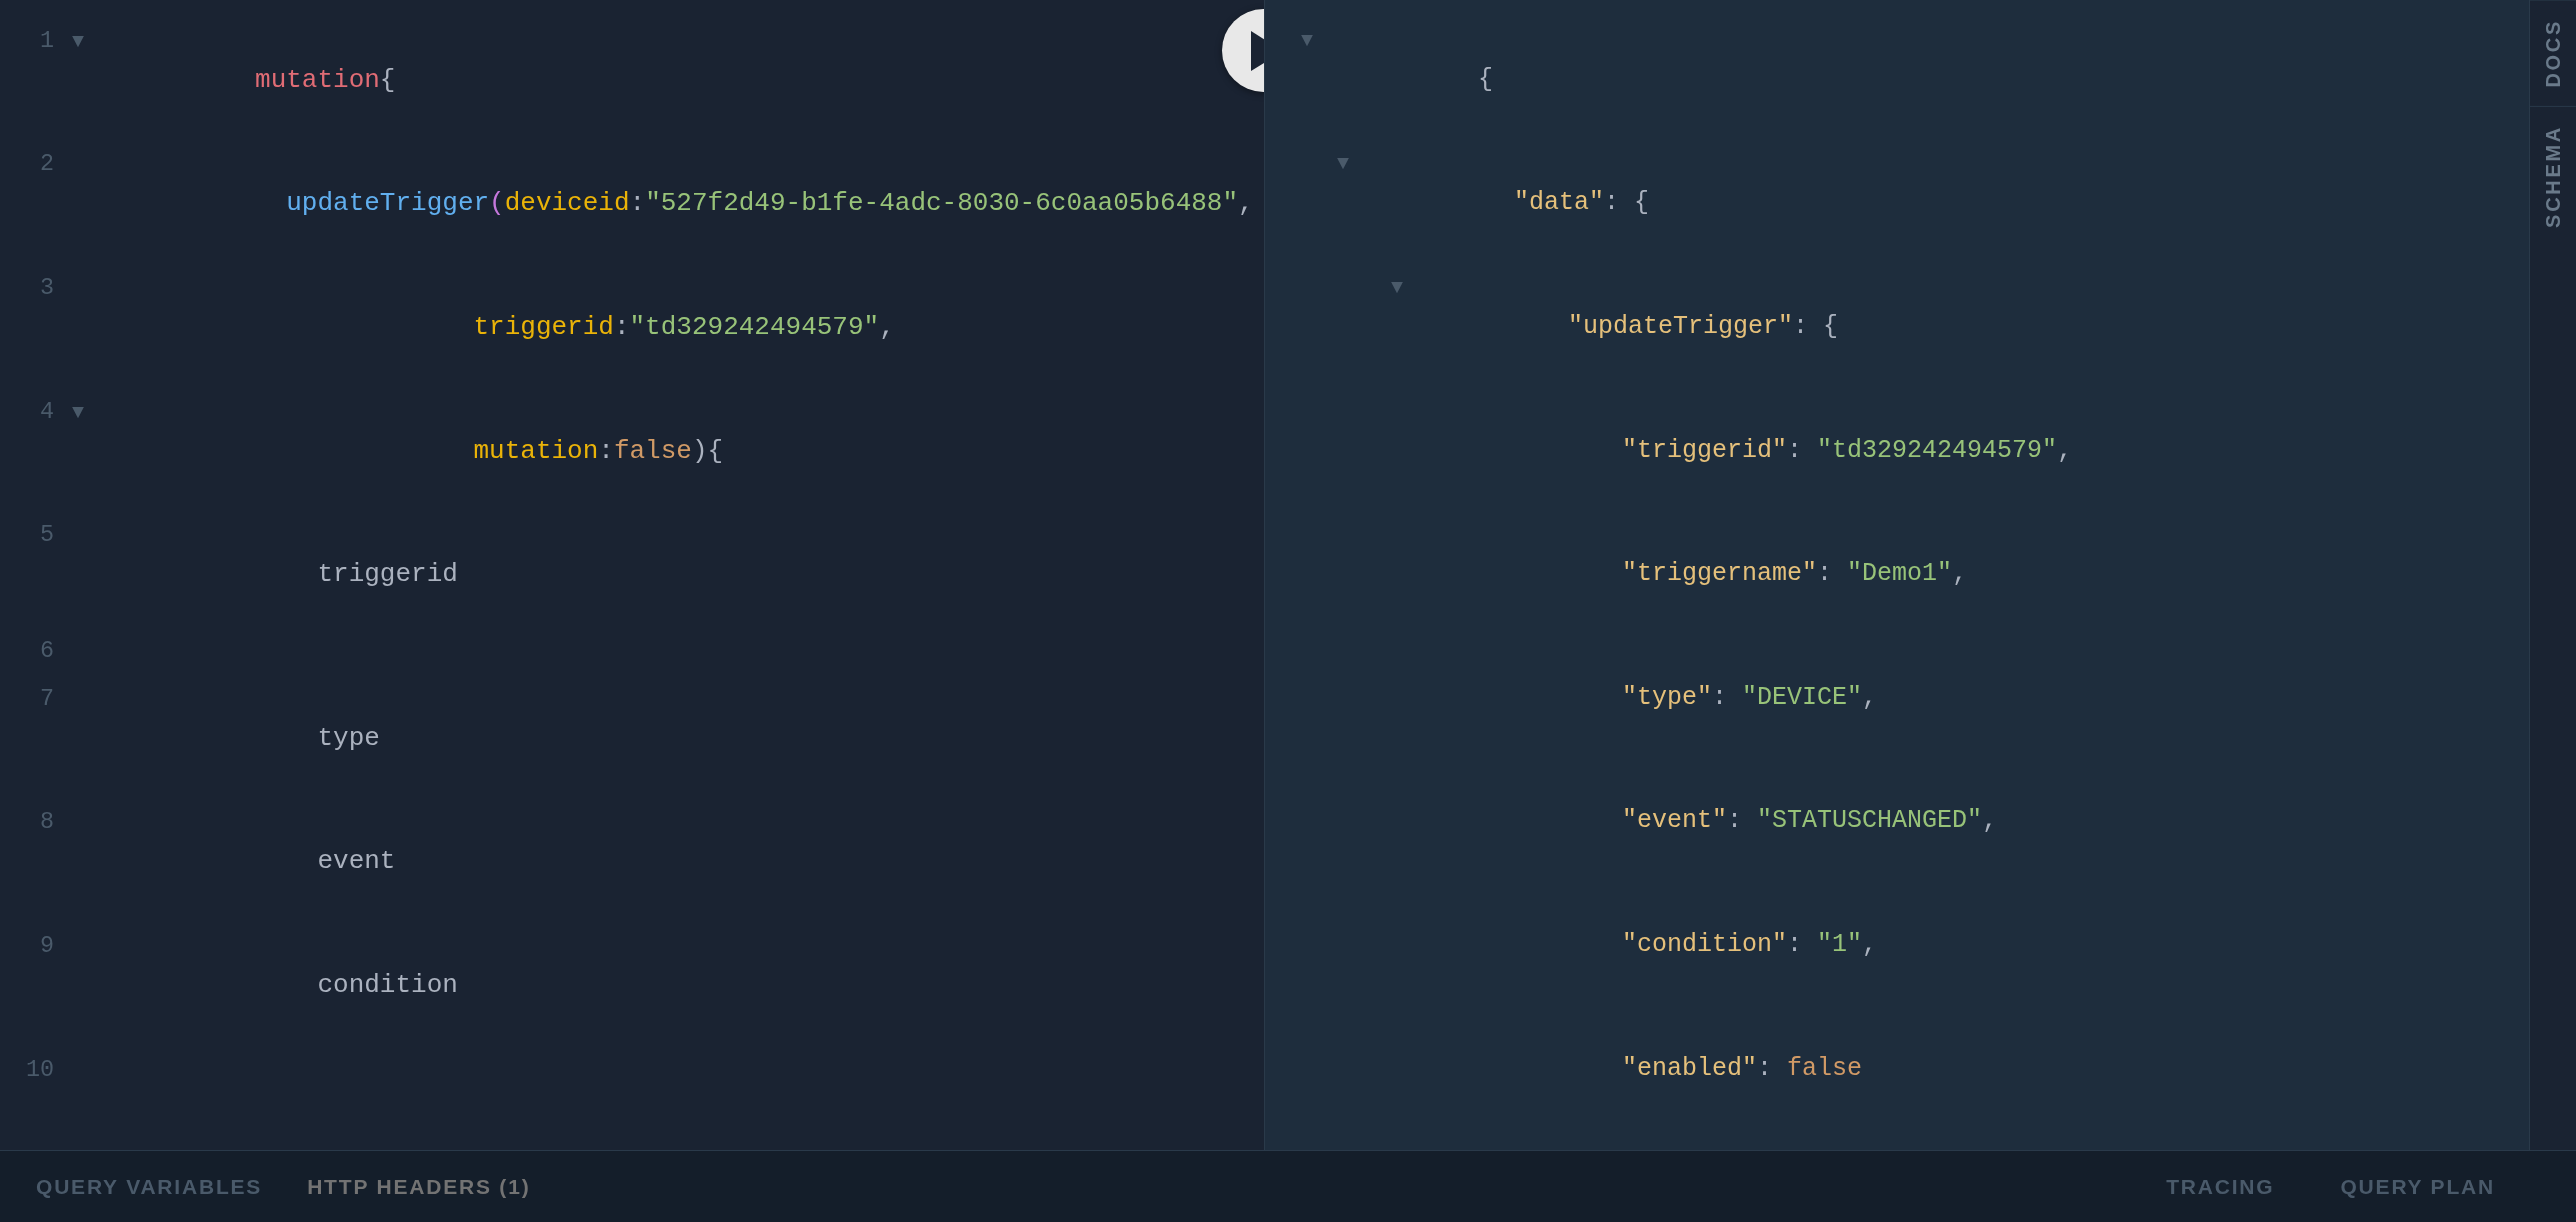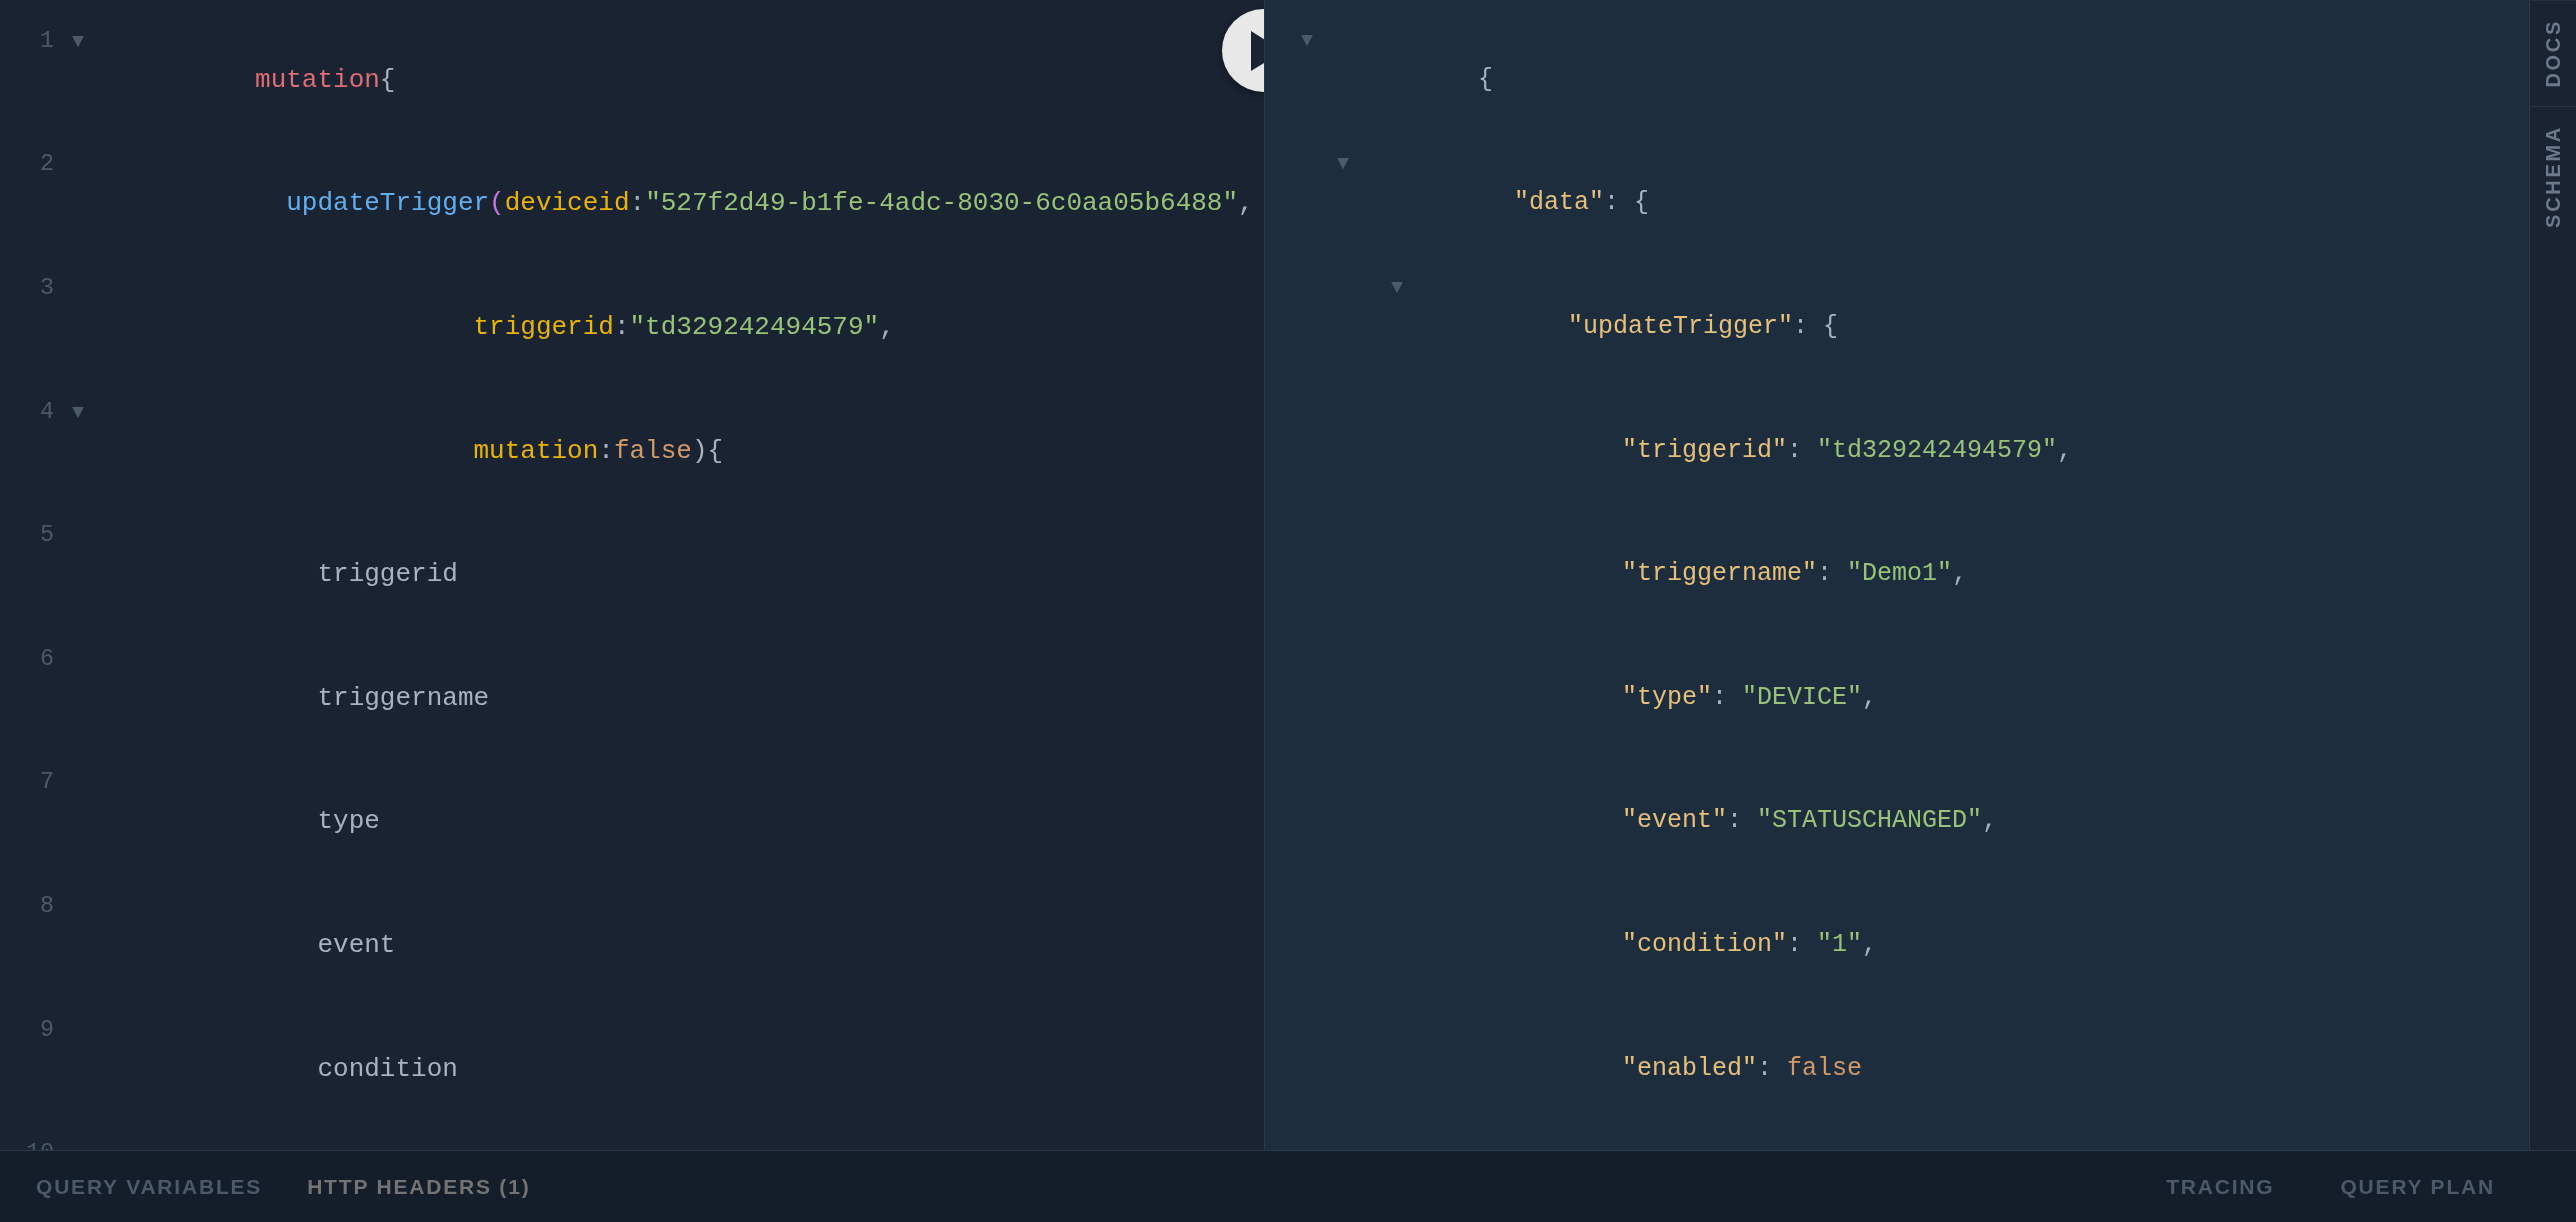--- a/index.html
+++ b/index.html
@@ -254,23 +254,20 @@
         <span class="line-number">5</span>
         <span class="line-toggle"></span>
         <span class="line-content">
           <span>    </span><span class="kw-field">triggerid</span>
         </span>
       </div>
 
       <div class="code-line">
         <span class="line-number">6</span>
         <span class="line-toggle"></span>
-        <span class="line-content">
-          <span>    </span><span class="kw-field">triggername</span>
-        </span>
       </div>
 
       <div class="code-line">
         <span class="line-number">7</span>
         <span class="line-toggle"></span>
         <span class="line-content">
           <span>    </span><span class="kw-field">type</span>
         </span>
       </div>
 

